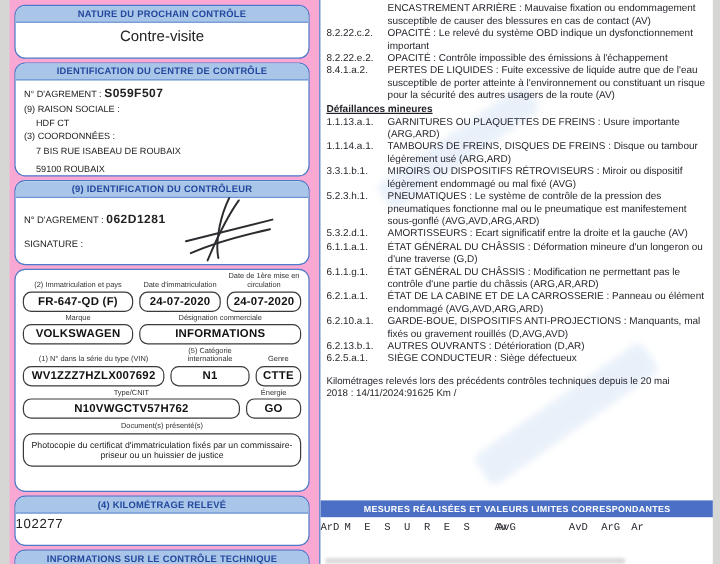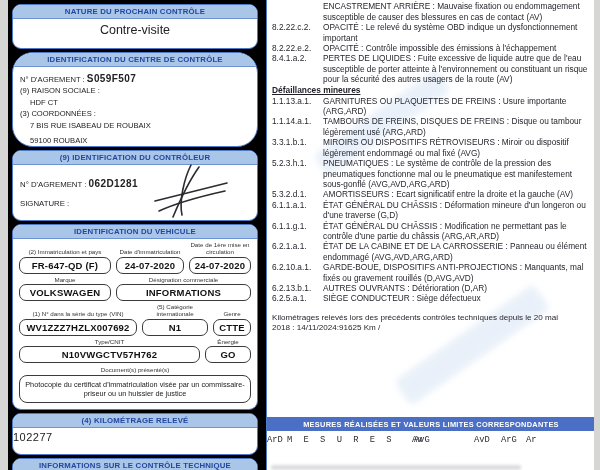--- a/index.html
+++ b/index.html
@@ -1,28 +1,28 @@
 <!DOCTYPE html>
 <html><head>
 <meta charset="utf-8">
 <style>
   * { margin:0; padding:0; box-sizing:border-box; }
   html,body { width:600px; height:470px; overflow:hidden; background:#d6d6d4; }
   body { font-family:"Liberation Sans", sans-serif; color:#2a2a33; }
-  #doc { position:absolute; left:8px; top:0; width:510px; height:470px; background:#000000; }
+  #doc { position:absolute; left:8px; top:0; width:510px; height:470px; background:#f9a8d4; }
 
   
   .lsec { position:absolute; left:4px; width:246px; border:1.6px solid #4c79c8; border-radius:9px; background:#fff; overflow:hidden; }
   .lhead { background:#a9c6e8; color:#23479e; font-weight:bold; font-size:7.8px; text-align:center; padding:2px 0 2px; letter-spacing:.2px; border-bottom:1px solid #6d93d4; }
   .lbody { padding:3px 7px; }
 
   #sec-next { top:4px; height:45px; }
   #sec-next .big { text-align:center; font-size:12.5px; color:#222; margin-top:4px; }
 
-  #sec-centre { top:52px; height:95px;border-radius:21px; }
+  #sec-centre { top:52px; height:95px; }
   #sec-centre .line { font-size:7.6px; margin-top:2.5px; color:#222; }
   #sec-centre .indent { margin-left:10px; }
   .agval { font-weight:bold; font-size:10px; letter-spacing:.4px; }
 
   #sec-ctrl { top:150px; height:71px; }
   #sec-ctrl .line { font-size:7.8px; margin-top:10px; color:#222; }
   #sig-svg { position:absolute; right:26px; top:12px; }
 
   #sec-veh { top:224px; height:186px; }
   .vrow { display:flex; gap:5px; padding:0 6px; margin-top:2px; align-items:flex-end; }
@@ -104,21 +104,20 @@
       <g fill="none" stroke="#2b2b30" stroke-width="1.6" stroke-linecap="round">
         <path d="M40 2 C33 16 28 38 31 52"></path>
         <path d="M48 4 C38 18 27 42 22 54"></path>
         <path d="M4 38 L76 20"></path>
         <path d="M8 48 C30 38 56 32 74 28"></path>
       </g>
     </svg>
   </div>
 
   <div class="lsec" id="sec-veh">
-    <div class="lhead">IDENTIFICATION DU VEHICULE</div>
 
     <div class="vrow">
       <div class="vcell" style="flex:0 0 92px">
         <div class="vlab">(2) Immatriculation et pays</div>
         <div class="pill">FR-647-QD (F)</div>
       </div>
       <div class="vcell" style="flex:0 0 68px">
         <div class="vlab">Date d'immatriculation</div>
         <div class="pill">24-07-2020</div>
       </div>
@@ -159,21 +158,21 @@
         <div class="vlab">Type/CNIT</div>
         <div class="pill">N10VWGCTV57H762</div>
       </div>
       <div class="vcell" style="flex:0 0 46px">
         <div class="vlab">Énergie</div>
         <div class="pill">GO</div>
       </div>
     </div>
 
     <div class="vlab" style="margin-top:3px">Document(s) présenté(s)</div>
-    <div class="docbox">Photocopie du certificat d'immatriculation visée par un commissaire-priseur ou un huissier de justice</div>
+    <div class="docbox">Photocopie du certificat d'immatriculation fixés par un commissaire-priseur ou un huissier de justice</div>
   </div>
 
   <div class="lsec" id="sec-km">
     <div class="lhead">(4) KILOMÉTRAGE RELEVÉ</div>
     <div class="big">102277</div>
   </div>
 
   <div class="lsec" id="sec-info">
     <div class="lhead">INFORMATIONS SUR LE CONTRÔLE TECHNIQUE DÉFAVORABLE</div>
   </div>

